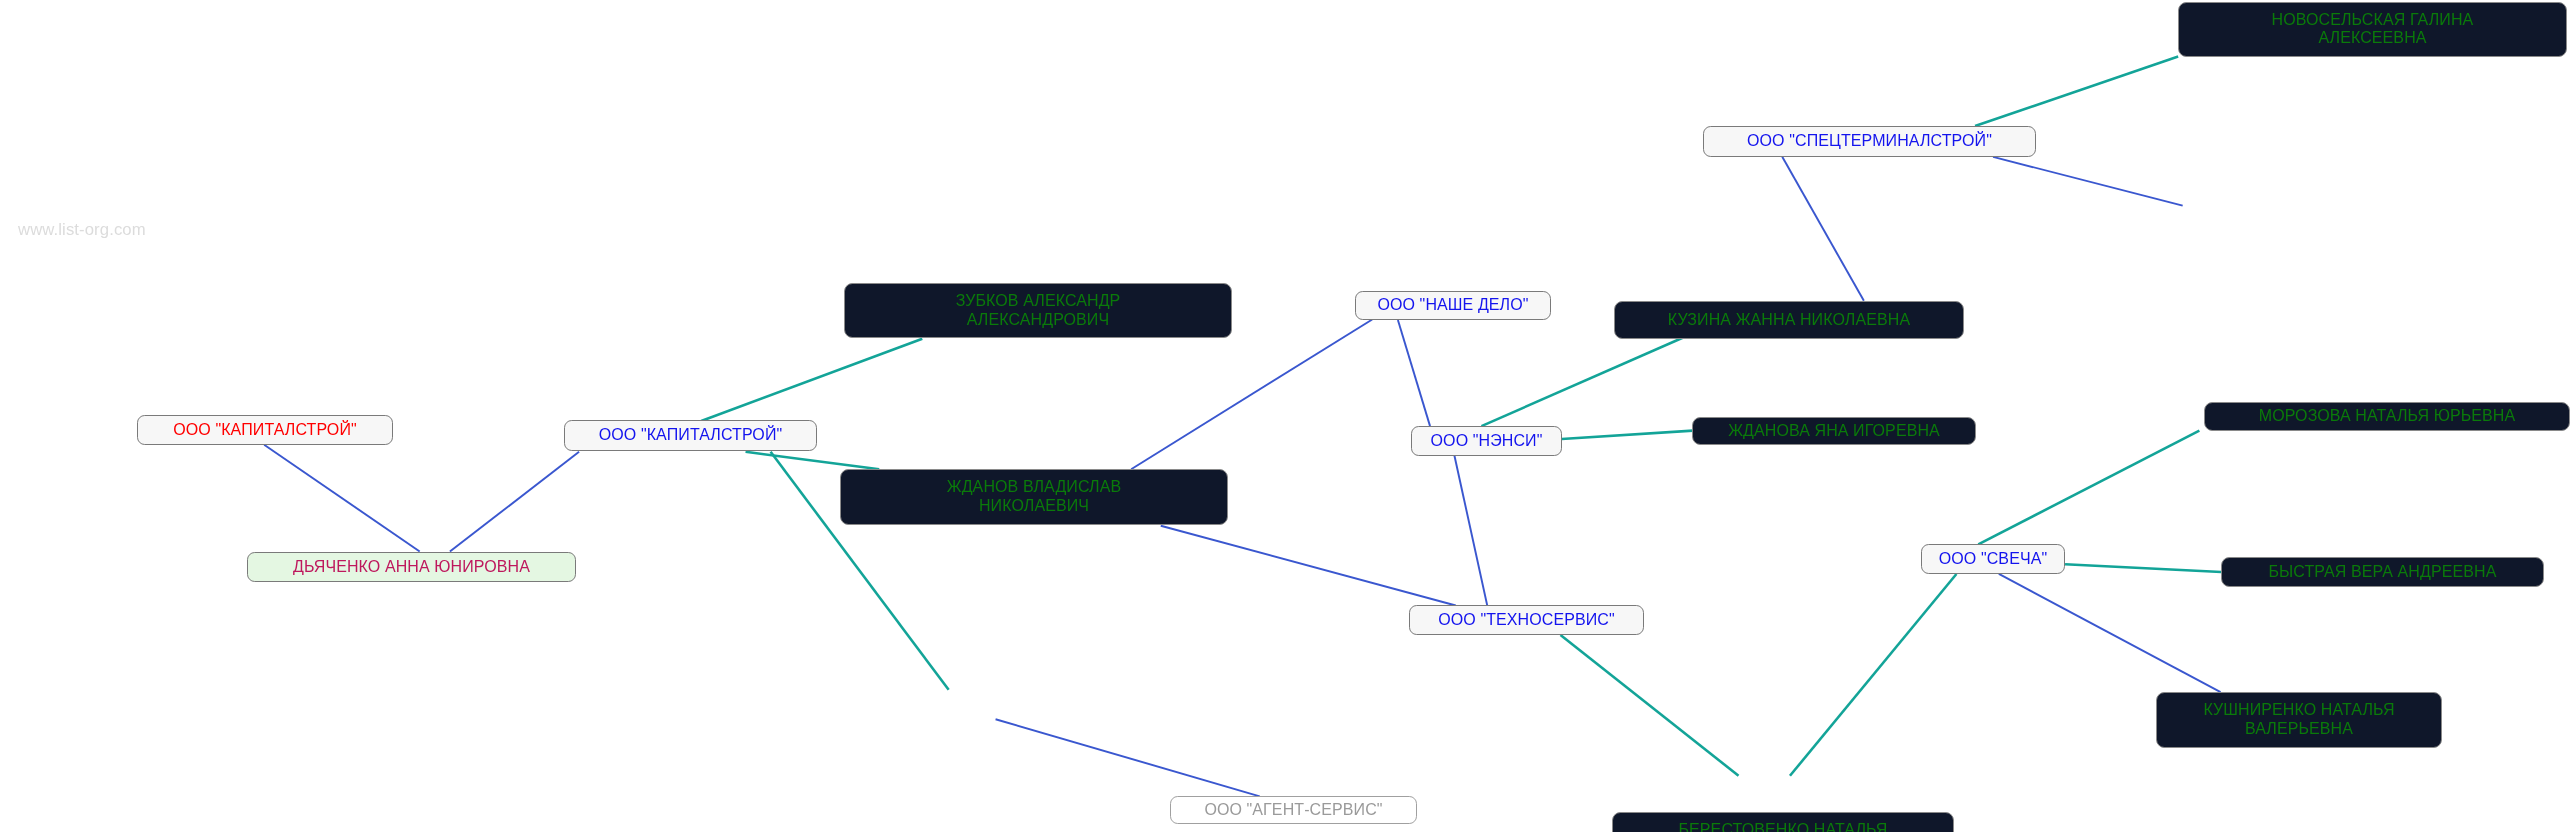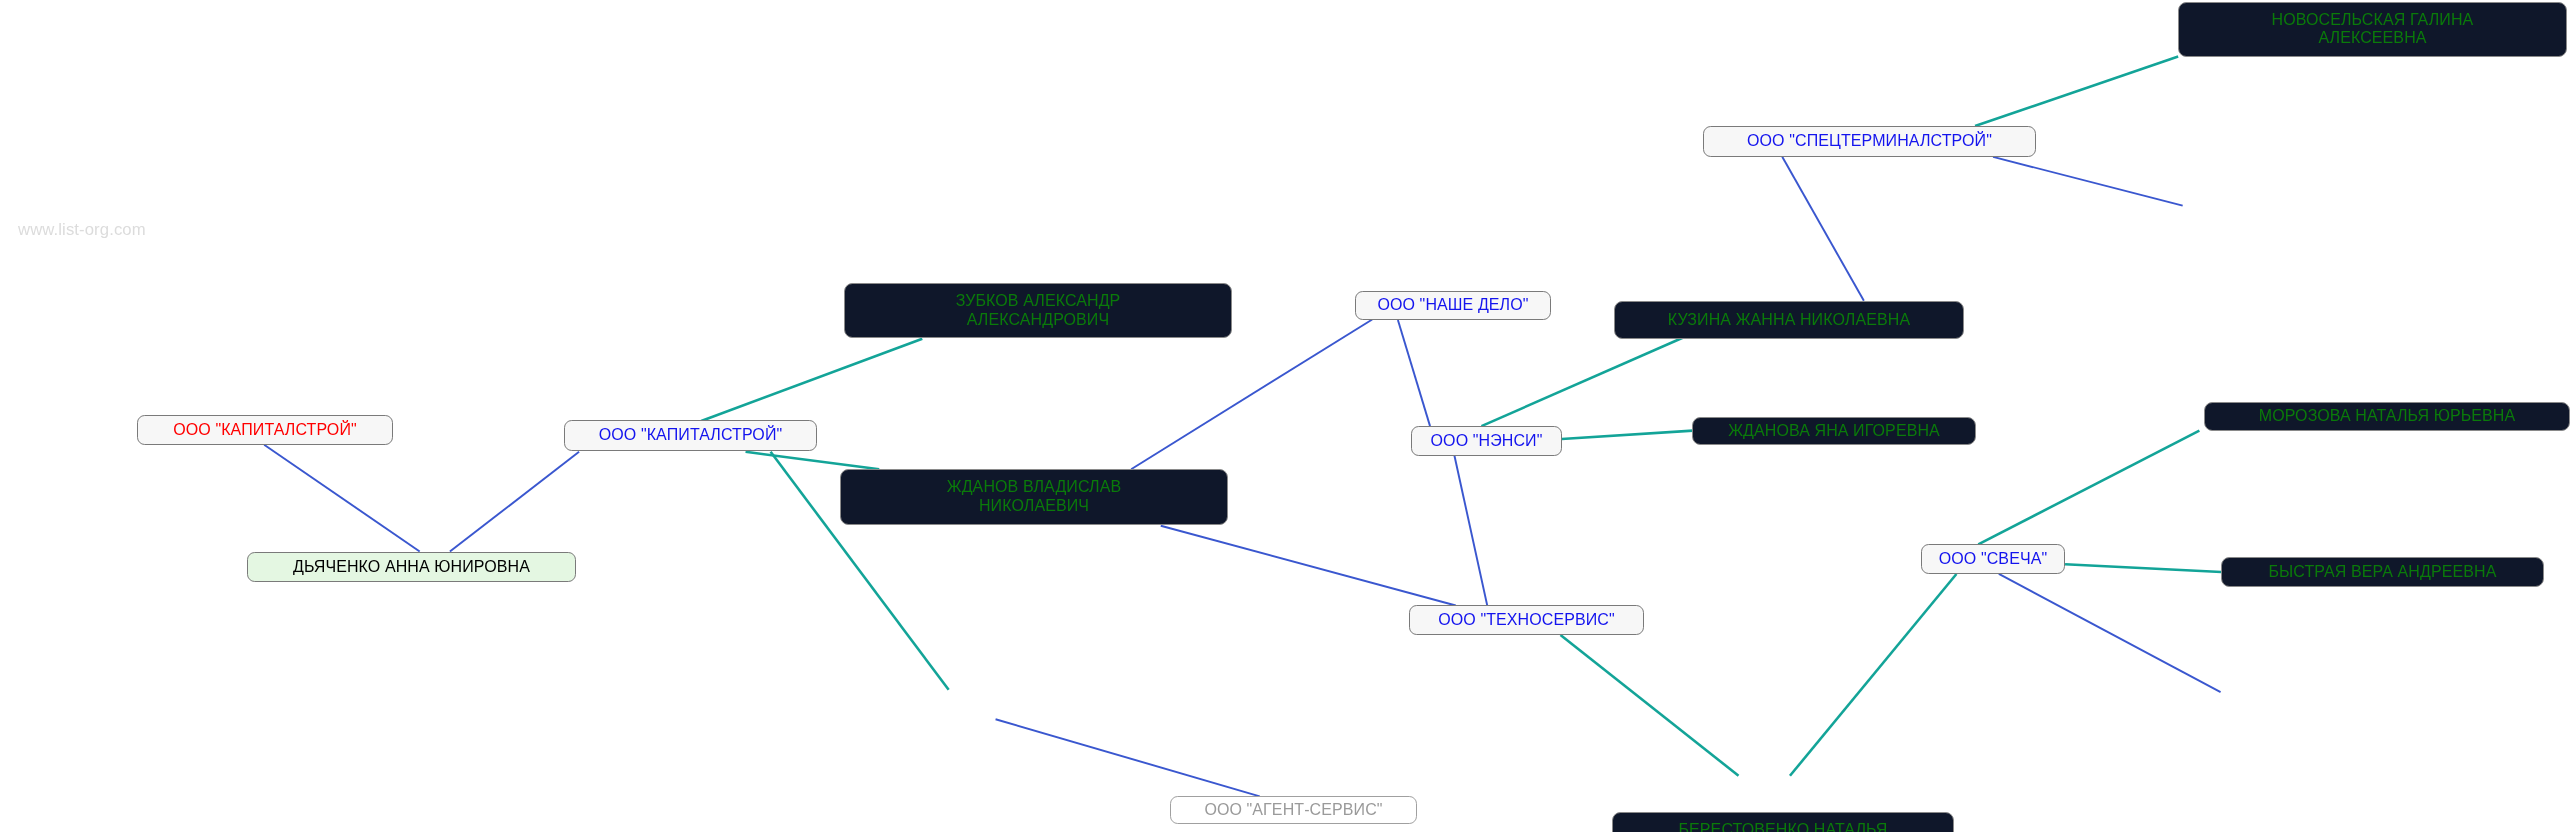--- a/index.html
+++ b/index.html
@@ -68,21 +68,21 @@
   .graph-node.kind-company-root {
     background: #f7f7f7;
     border: 1.9px solid #7a7a7a;
     color: #ff0000;
     border-radius: 7.7px;
   }
   
   .graph-node.kind-person-focus {
     background: #e4f7e2;
     border: 1.9px solid #7a7a7a;
-    color: #000000;
+    color: #be185d;
     border-radius: 7.7px;
   }
   
   .graph-node.kind-company-inactive {
     background: #ffffff;
     border: 1.3px solid #a0a0a0;
     color: #9a9a9a;
     border-radius: 7.7px;
   }
   .node-label {
@@ -138,20 +138,22 @@
       <div class="graph-node kind-company" style="left: 1411px; top: 426px; width: 151px; height: 30px; font-size: 16px;"><span class="node-label">ООО "НЭНСИ"</span></div>
       <div class="graph-node kind-company" style="left: 1409px; top: 605px; width: 235px; height: 30px; font-size: 16px;"><span class="node-label">ООО "ТЕХНОСЕРВИС"</span></div>
       <div class="graph-node kind-person" style="left: 1614px; top: 301px; width: 350px; height: 38px; font-size: 16px;"><span class="node-label">КУЗИНА ЖАННА НИКОЛАЕВНА</span></div>
       <div class="graph-node kind-person" style="left: 1692px; top: 417px; width: 284px; height: 28px; font-size: 16px;"><span class="node-label">ЖДАНОВА ЯНА ИГОРЕВНА</span></div>
       <div class="graph-node kind-company" style="left: 1703px; top: 126px; width: 333px; height: 31px; font-size: 16px;"><span class="node-label">ООО "СПЕЦТЕРМИНАЛСТРОЙ"</span></div>
       <div class="graph-node kind-person" style="left: 2178px; top: 1.9px; width: 389px; height: 55px; font-size: 16px;"><span class="node-label">НОВОСЕЛЬСКАЯ ГАЛИНА
 АЛЕКСЕЕВНА</span></div>
       <div class="graph-node kind-person" style="left: 2188px; top: 402px; width: 366px; height: 29px; font-size: 16px; margin-left: 16px;"><span class="node-label">МОРОЗОВА НАТАЛЬЯ ЮРЬЕВНА</span></div>
       <div class="graph-node kind-company" style="left: 1921px; top: 544px; width: 144px; height: 30px; font-size: 16px;"><span class="node-label">ООО "СВЕЧА"</span></div>
       <div class="graph-node kind-person" style="left: 2221px; top: 557px; width: 323px; height: 30px; font-size: 16px;"><span class="node-label">БЫСТРАЯ ВЕРА АНДРЕЕВНА</span></div>
+      <div class="graph-node kind-person" style="left: 2156px; top: 692px; width: 286px; height: 56px; font-size: 16px;"><span class="node-label">КУШНИРЕНКО НАТАЛЬЯ
+ВАЛЕРЬЕВНА</span></div>
       <div class="graph-node kind-person" style="left: 1612px; top: 812px; width: 342px; height: 56px; font-size: 16px;"><span class="node-label">БЕРЕСТОВЕНКО НАТАЛЬЯ
 ВАЛЕНТИНОВНА</span></div>
     </div>
 
   <div id="watermark" style="left: 18px; top: 220px; color: rgb(220, 220, 220);">www.list-org.com</div>
 
 </div>
 
 
 </body></html>

